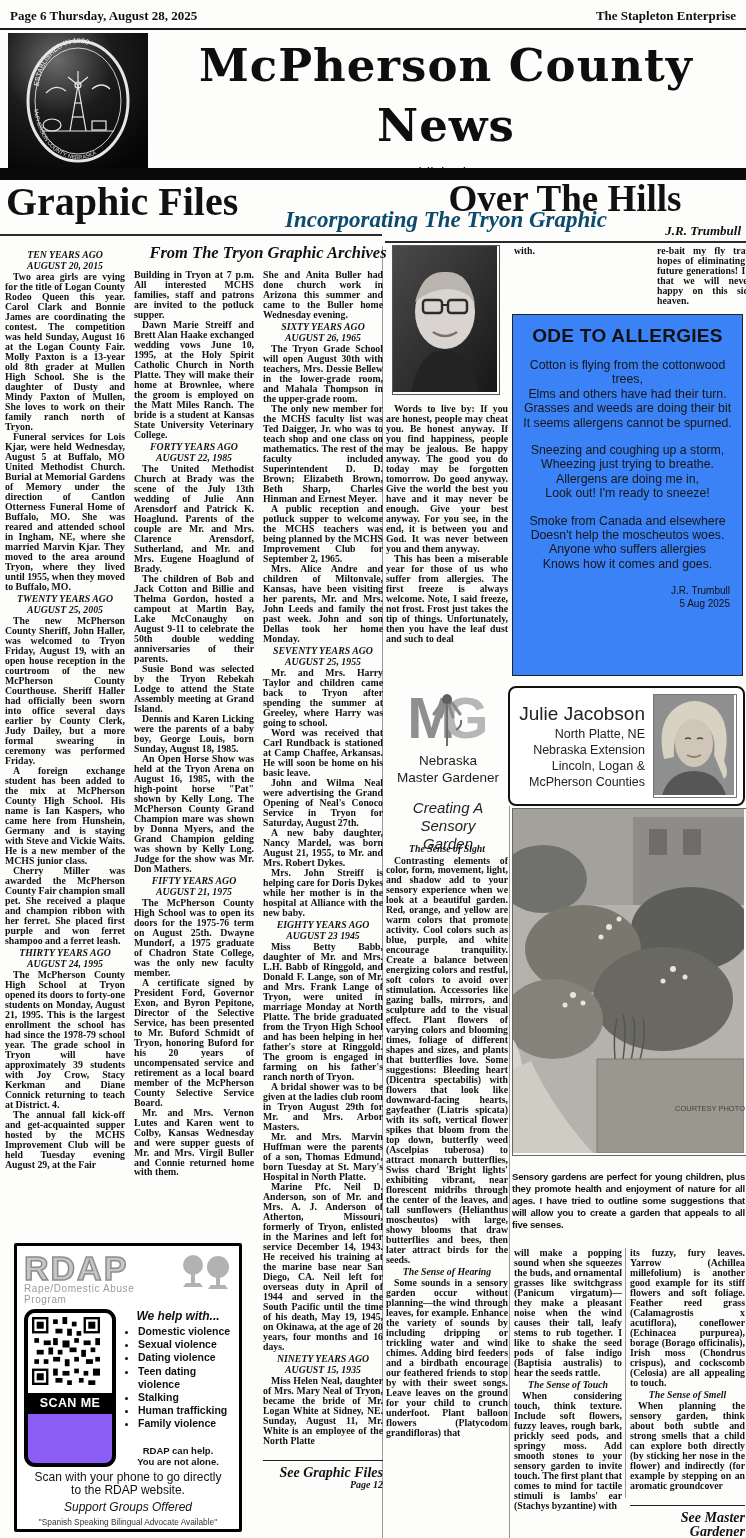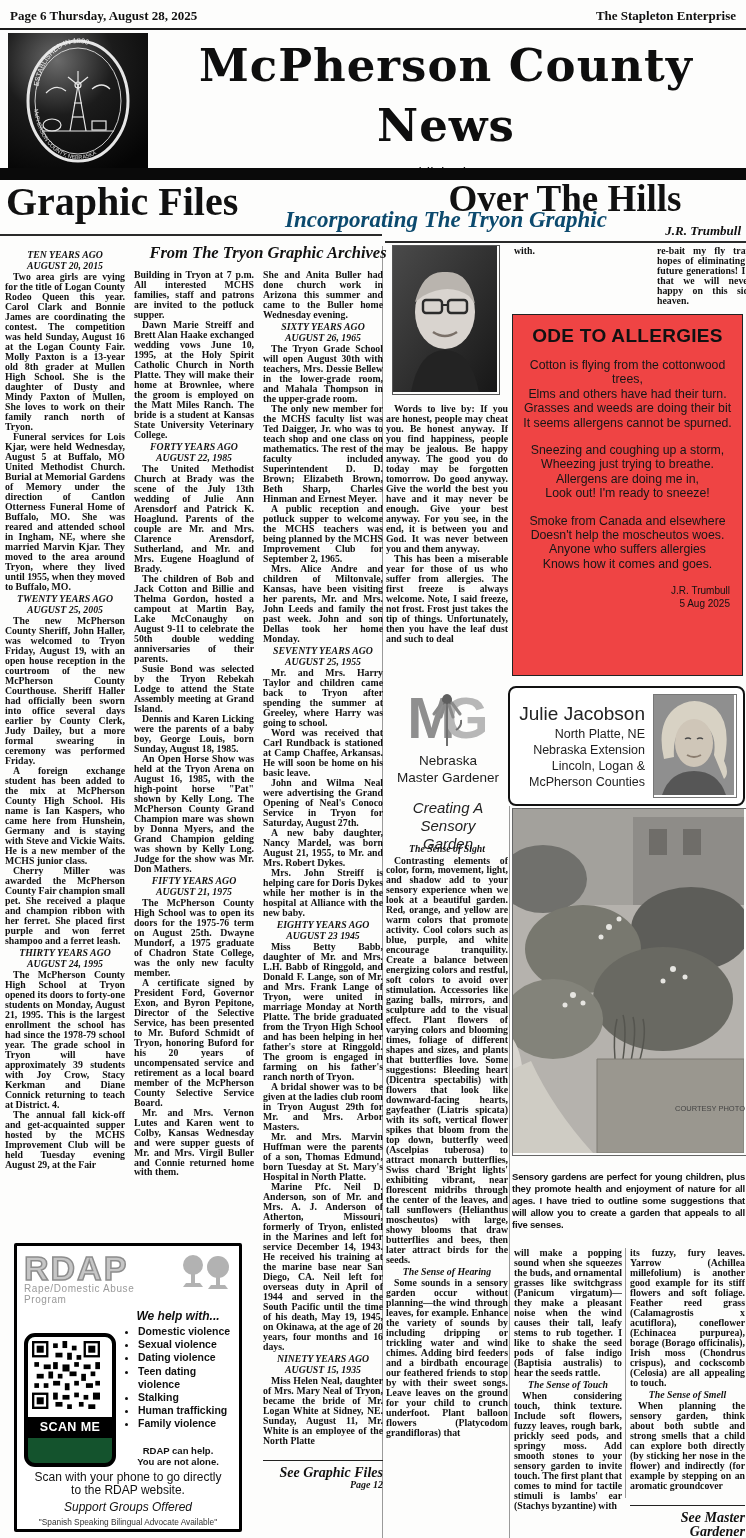--- a/index.html
+++ b/index.html
@@ -48,21 +48,21 @@
   .continued .big{font-size:14px;}
   .continued .pg{font-size:10px;}
 
   
   .oth-photo{left:392px;top:245px;width:106px;height:148px;border:1px solid #555;}
   .oth-c1{left:386px;top:404px;width:122px;height:278px;}
   .oth-c2{left:514px;top:246px;width:108px;height:66px;}
   .oth-c3{left:630px;top:246px;width:114px;height:66px;margin-left:27px;}
 
   
-  .ode{left:512px;top:314px;width:231px;height:362px;background:#ef4444;border:1.6px solid #222;
+  .ode{left:512px;top:314px;width:231px;height:362px;background:#3b82f6;border:1.6px solid #222;
        box-sizing:border-box;padding:10px 6px;font-family:"Liberation Sans",sans-serif;text-align:center;}
   .ode-title{font-size:19px;font-weight:bold;margin-bottom:11px;letter-spacing:0.3px;}
   .ode-stanza{font-size:12.3px;line-height:14.4px;margin-bottom:13px;color:#161616;}
   .ode-sig{text-align:right;font-size:10px;line-height:13px;margin-top:6px;padding-right:6px;}
 
   
   .mg-block{left:388px;top:688px;width:120px;text-align:center;font-family:"Liberation Sans",sans-serif;}
   .mg-letters{position:relative;height:62px;}
   .mg-m{font-size:58px;font-weight:bold;color:#8f8f8f;line-height:60px;}
   .mg-g{font-size:58px;font-weight:bold;color:#b7b7b7;line-height:60px;margin-left:-12px;}
@@ -91,21 +91,21 @@
   
   .rdap{left:14px;top:1243px;width:228px;height:289px;border:3.5px solid #000;border-radius:2px;
         box-sizing:border-box;padding:5px 7px;font-family:"Liberation Sans",sans-serif;background:#fff;
         overflow:hidden;}
   .rdap-toprow{display:flex;align-items:flex-start;}
   .rdap-logo{font-size:34px;font-weight:bold;line-height:34px;color:#c6c6c6;
              -webkit-text-stroke:1.5px #8d8d8d;letter-spacing:2px;}
   .rdap-trees{margin-left:6px;margin-top:2px;}
   .rdap-sub{color:#9a9a9a;font-size:10px;letter-spacing:0.6px;margin-top:-2px;}
   .rdap-midrow{display:flex;margin-top:4px;}
-  .qr-frame{width:84px;border:4px solid #000;border-radius:11px;overflow:hidden;flex:none;background:#14532d;margin-top:24px;}
+  .qr-frame{width:84px;border:4px solid #000;border-radius:11px;overflow:hidden;flex:none;background:#8b5cf6;}
   .qr-pad{padding:4px;background:#fff;}
   .scanme{background:#000;color:#fff;font-weight:bold;text-align:center;font-size:12.5px;
           padding:3px 0 4px;letter-spacing:0.4px;}
   .help-block{margin-left:8px;flex:1;}
   .we-help{font-style:italic;font-weight:bold;font-size:12px;text-align:center;margin-bottom:2px;}
   ul.help-list{margin:0;padding-left:14px;font-size:10.5px;line-height:13.2px;font-weight:600;}
   .can-help{text-align:center;font-weight:bold;font-size:9.5px;line-height:11px;margin-top:14px;}
   .scan-info{text-align:center;font-size:12px;line-height:13px;margin-top:4px;}
   .support{text-align:center;font-style:italic;font-size:12px;margin-top:3px;}
   .bilingual{text-align:center;font-size:8.3px;color:#333;margin-top:3px;}

